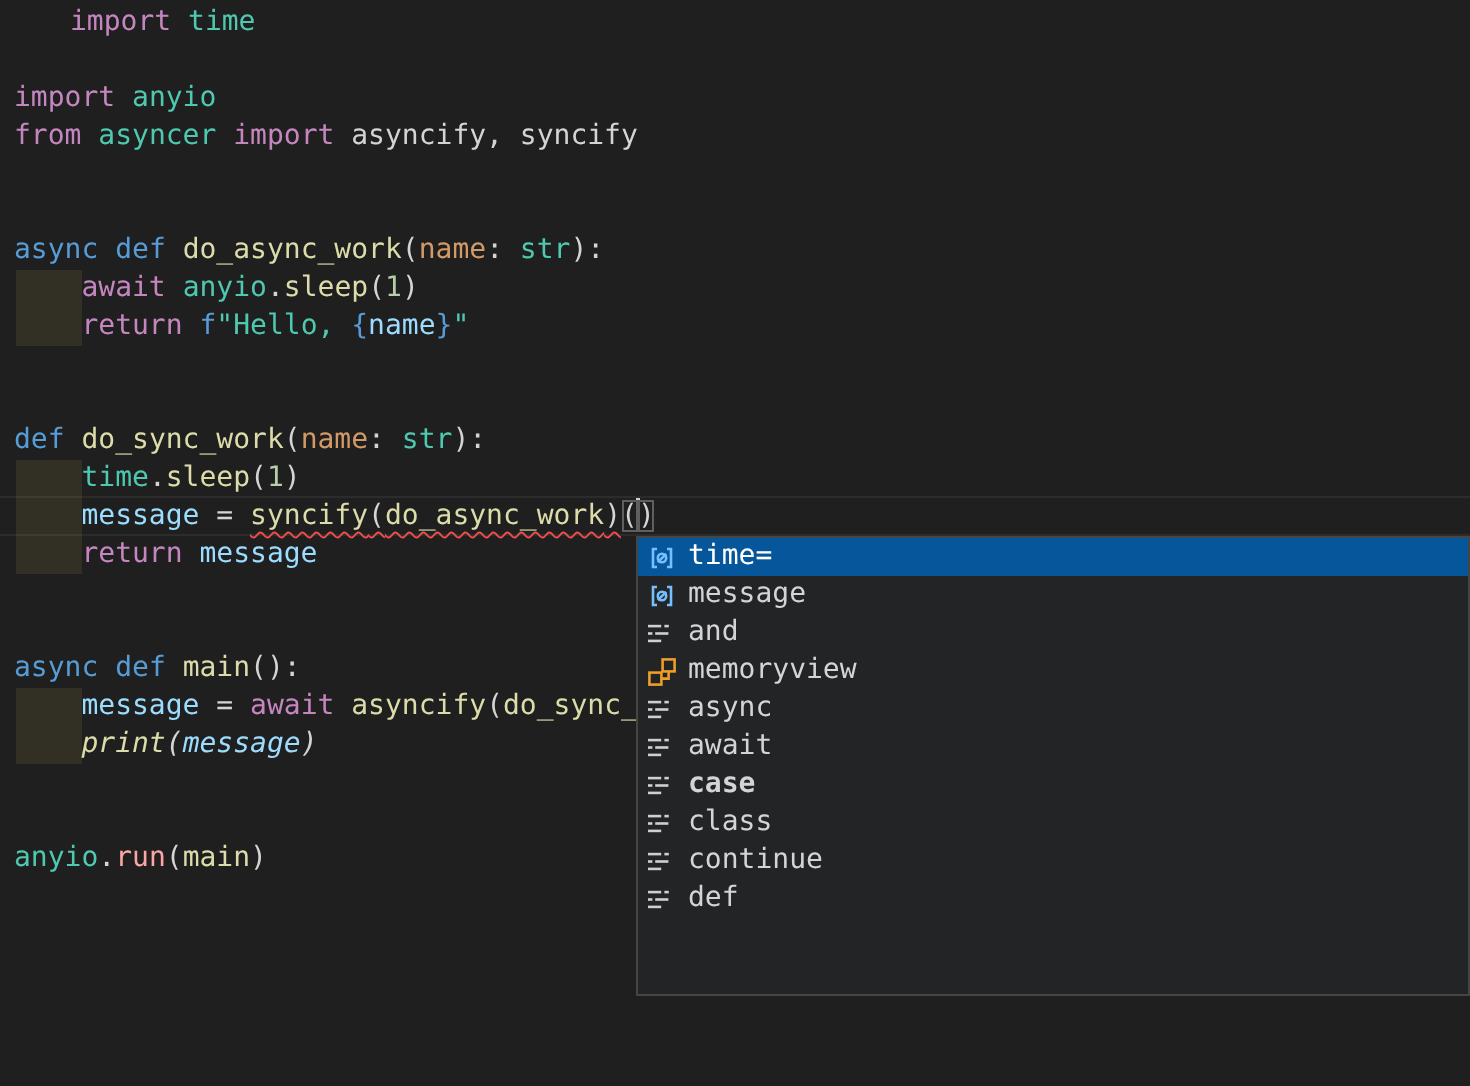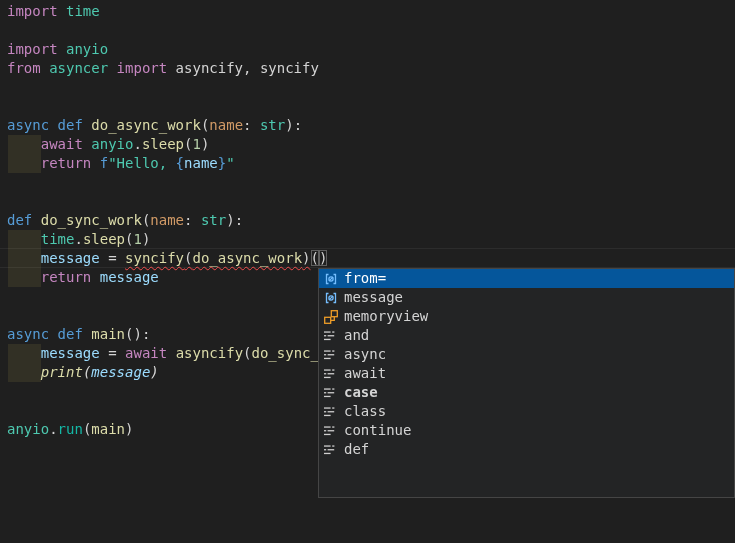--- a/index.html
+++ b/index.html
@@ -24,79 +24,79 @@
 </style>
 </head>
 <body>
 
 <div class="screen">
   <div class="code-layer">
       <div class="indent-hl" style="top: 135px; height: 38px;"></div>
       <div class="indent-hl" style="top: 230px; height: 57px;"></div>
       <div class="indent-hl" style="top: 344px; height: 38px;"></div>
       <div class="cur-line" style="top: 248px;"></div>
-      <div class="line" style="top: 2px;"><span style="color: rgb(197, 134, 192);">import</span><span style="color: rgb(212, 212, 212);"> </span><span style="color: rgb(78, 201, 176);">time</span></div>
+      <div class="line" style="top: 2px; margin-left: 28px;"><span style="color: rgb(197, 134, 192);">import</span><span style="color: rgb(212, 212, 212);"> </span><span style="color: rgb(78, 201, 176);">time</span></div>
       <div class="line" style="top: 40px;"><span style="color: rgb(197, 134, 192);">import</span><span style="color: rgb(212, 212, 212);"> </span><span style="color: rgb(78, 201, 176);">anyio</span></div>
       <div class="line" style="top: 59px;"><span style="color: rgb(197, 134, 192);">from</span><span style="color: rgb(212, 212, 212);"> </span><span style="color: rgb(78, 201, 176);">asyncer</span><span style="color: rgb(212, 212, 212);"> </span><span style="color: rgb(197, 134, 192);">import</span><span style="color: rgb(212, 212, 212);"> asyncify, syncify</span></div>
       <div class="line" style="top: 116px;"><span style="color: rgb(86, 156, 214);">async</span><span style="color: rgb(212, 212, 212);"> </span><span style="color: rgb(86, 156, 214);">def</span><span style="color: rgb(212, 212, 212);"> </span><span style="color: rgb(220, 220, 170);">do_async_work</span><span style="color: rgb(212, 212, 212);">(</span><span style="color: rgb(209, 154, 102);">name</span><span style="color: rgb(212, 212, 212);">: </span><span style="color: rgb(78, 201, 176);">str</span><span style="color: rgb(212, 212, 212);">):</span></div>
       <div class="line" style="top: 135px;"><span style="color: rgb(212, 212, 212);">    </span><span style="color: rgb(197, 134, 192);">await</span><span style="color: rgb(212, 212, 212);"> </span><span style="color: rgb(78, 201, 176);">anyio</span><span style="color: rgb(212, 212, 212);">.</span><span style="color: rgb(220, 220, 170);">sleep</span><span style="color: rgb(212, 212, 212);">(</span><span style="color: rgb(181, 206, 168);">1</span><span style="color: rgb(212, 212, 212);">)</span></div>
       <div class="line" style="top: 154px;"><span style="color: rgb(212, 212, 212);">    </span><span style="color: rgb(197, 134, 192);">return</span><span style="color: rgb(212, 212, 212);"> </span><span style="color: rgb(86, 156, 214);">f</span><span style="color: rgb(78, 201, 176);">"Hello, </span><span style="color: rgb(86, 156, 214);">{</span><span style="color: rgb(156, 220, 254);">name</span><span style="color: rgb(86, 156, 214);">}</span><span style="color: rgb(78, 201, 176);">"</span></div>
       <div class="line" style="top: 211px;"><span style="color: rgb(86, 156, 214);">def</span><span style="color: rgb(212, 212, 212);"> </span><span style="color: rgb(220, 220, 170);">do_sync_work</span><span style="color: rgb(212, 212, 212);">(</span><span style="color: rgb(209, 154, 102);">name</span><span style="color: rgb(212, 212, 212);">: </span><span style="color: rgb(78, 201, 176);">str</span><span style="color: rgb(212, 212, 212);">):</span></div>
       <div class="line" style="top: 230px;"><span style="color: rgb(212, 212, 212);">    </span><span style="color: rgb(78, 201, 176);">time</span><span style="color: rgb(212, 212, 212);">.</span><span style="color: rgb(220, 220, 170);">sleep</span><span style="color: rgb(212, 212, 212);">(</span><span style="color: rgb(181, 206, 168);">1</span><span style="color: rgb(212, 212, 212);">)</span></div>
       <div class="line" style="top: 249px;"><span style="color: rgb(212, 212, 212);">    </span><span style="color: rgb(156, 220, 254);">message</span><span style="color: rgb(212, 212, 212);"> = </span><span class="squiggle" style="color: rgb(220, 220, 170);">syncify</span><span class="squiggle" style="color: rgb(212, 212, 212);">(</span><span class="squiggle" style="color: rgb(220, 220, 170);">do_async_work</span><span class="squiggle" style="color: rgb(212, 212, 212);">)</span><span class="bracket-box" style="color: rgb(212, 212, 212);">(</span><span class="cursor"></span><span class="bracket-box" style="color: rgb(212, 212, 212);">)</span></div>
       <div class="line" style="top: 268px;"><span style="color: rgb(212, 212, 212);">    </span><span style="color: rgb(197, 134, 192);">return</span><span style="color: rgb(212, 212, 212);"> </span><span style="color: rgb(156, 220, 254);">message</span></div>
       <div class="line" style="top: 325px;"><span style="color: rgb(86, 156, 214);">async</span><span style="color: rgb(212, 212, 212);"> </span><span style="color: rgb(86, 156, 214);">def</span><span style="color: rgb(212, 212, 212);"> </span><span style="color: rgb(220, 220, 170);">main</span><span style="color: rgb(212, 212, 212);">():</span></div>
       <div class="line" style="top: 344px;"><span style="color: rgb(212, 212, 212);">    </span><span style="color: rgb(156, 220, 254);">message</span><span style="color: rgb(212, 212, 212);"> = </span><span style="color: rgb(197, 134, 192);">await</span><span style="color: rgb(212, 212, 212);"> </span><span style="color: rgb(220, 220, 170);">asyncify</span><span style="color: rgb(212, 212, 212);">(</span><span style="color: rgb(220, 220, 170);">do_sync_</span></div>
       <div class="line" style="top: 363px; font-style: italic;"><span style="color: rgb(212, 212, 212);">    </span><span style="color: rgb(220, 220, 170);">print</span><span style="color: rgb(212, 212, 212);">(</span><span style="color: rgb(156, 220, 254);">message</span><span style="color: rgb(212, 212, 212);">)</span></div>
-      <div class="line" style="top: 420px;"><span style="color: rgb(78, 201, 176);">anyio</span><span style="color: rgb(212, 212, 212);">.</span><span style="color: #14b8a6;">run</span><span style="color: rgb(212, 212, 212);">(</span><span style="color: rgb(220, 220, 170);">main</span><span style="color: rgb(212, 212, 212);">)</span></div>
+      <div class="line" style="top: 420px;"><span style="color: rgb(78, 201, 176);">anyio</span><span style="color: rgb(212, 212, 212);">.</span><span style="color: #fca5a5;">run</span><span style="color: rgb(212, 212, 212);">(</span><span style="color: rgb(220, 220, 170);">main</span><span style="color: rgb(212, 212, 212);">)</span></div>
     </div>
   <div class="suggest" style="background: rgb(35, 36, 37); border-color: rgb(69, 69, 69);">
       <div class="srow sel" style="background: rgb(5, 86, 155);">
         <span class="sicon">
           <svg width="16" height="16" viewBox="0 0 16 16">
             <path fill="none" stroke="#75beff" stroke-width="1.3" d="M5.5 3.5 H3.5 V12.5 H5.5"></path>
             <path fill="none" stroke="#75beff" stroke-width="1.3" d="M10.5 3.5 H12.5 V12.5 H10.5"></path>
             <circle fill="none" stroke="#75beff" stroke-width="1.3" cx="8" cy="8" r="2.1"></circle>
             <line fill="none" stroke="#75beff" stroke-width="1.3" x1="5.9" y1="10.1" x2="10.1" y2="5.9"></line>
           </svg>
         </span>
-        <span class="lbl" style="color: rgb(255, 255, 255);">from=</span>
+        <span class="lbl" style="color: rgb(255, 255, 255);">time=</span>
       </div>
       <div class="srow">
         <span class="sicon">
           <svg width="16" height="16" viewBox="0 0 16 16">
             <path fill="none" stroke="#75beff" stroke-width="1.3" d="M5.5 3.5 H3.5 V12.5 H5.5"></path>
             <path fill="none" stroke="#75beff" stroke-width="1.3" d="M10.5 3.5 H12.5 V12.5 H10.5"></path>
             <circle fill="none" stroke="#75beff" stroke-width="1.3" cx="8" cy="8" r="2.1"></circle>
             <line fill="none" stroke="#75beff" stroke-width="1.3" x1="5.9" y1="10.1" x2="10.1" y2="5.9"></line>
           </svg>
         </span>
         <span class="lbl" style="color: rgb(212, 212, 212);">message</span>
       </div>
       <div class="srow">
         <span class="sicon">
           <svg width="16" height="16" viewBox="0 0 16 16">
-            <rect fill="none" stroke="#ee9d28" stroke-width="1.3" x="1.7" y="8.3" width="6" height="6"></rect>
-            <rect fill="none" stroke="#ee9d28" stroke-width="1.3" x="8.3" y="1.7" width="6" height="6"></rect>
-            <path fill="none" stroke="#ee9d28" stroke-width="1.3" d="M7.7 11.3 H11.3 V7.7"></path>
-          </svg>
-        </span>
-        <span class="lbl" style="color: rgb(212, 212, 212);">memoryview</span>
-      </div>
-      <div class="srow">
-        <span class="sicon">
-          <svg width="16" height="16" viewBox="0 0 16 16">
             <rect fill="#cfcfcf" x="1" y="3.4" width="6.6" height="1.3"></rect>
             <rect fill="#cfcfcf" x="9.2" y="3.4" width="2.2" height="1.3"></rect>
             <rect fill="#cfcfcf" x="1" y="7.1" width="2.2" height="1.3"></rect>
             <rect fill="#cfcfcf" x="4.6" y="7.1" width="6.6" height="1.3"></rect>
             <rect fill="#cfcfcf" x="1" y="10.8" width="6.6" height="1.3"></rect>
           </svg>
         </span>
         <span class="lbl" style="color: rgb(212, 212, 212);">and</span>
+      </div>
+      <div class="srow">
+        <span class="sicon">
+          <svg width="16" height="16" viewBox="0 0 16 16">
+            <rect fill="none" stroke="#ee9d28" stroke-width="1.3" x="1.7" y="8.3" width="6" height="6"></rect>
+            <rect fill="none" stroke="#ee9d28" stroke-width="1.3" x="8.3" y="1.7" width="6" height="6"></rect>
+            <path fill="none" stroke="#ee9d28" stroke-width="1.3" d="M7.7 11.3 H11.3 V7.7"></path>
+          </svg>
+        </span>
+        <span class="lbl" style="color: rgb(212, 212, 212);">memoryview</span>
       </div>
       <div class="srow">
         <span class="sicon">
           <svg width="16" height="16" viewBox="0 0 16 16">
             <rect fill="#cfcfcf" x="1" y="3.4" width="6.6" height="1.3"></rect>
             <rect fill="#cfcfcf" x="9.2" y="3.4" width="2.2" height="1.3"></rect>
             <rect fill="#cfcfcf" x="1" y="7.1" width="2.2" height="1.3"></rect>
             <rect fill="#cfcfcf" x="4.6" y="7.1" width="6.6" height="1.3"></rect>
             <rect fill="#cfcfcf" x="1" y="10.8" width="6.6" height="1.3"></rect>
           </svg>

